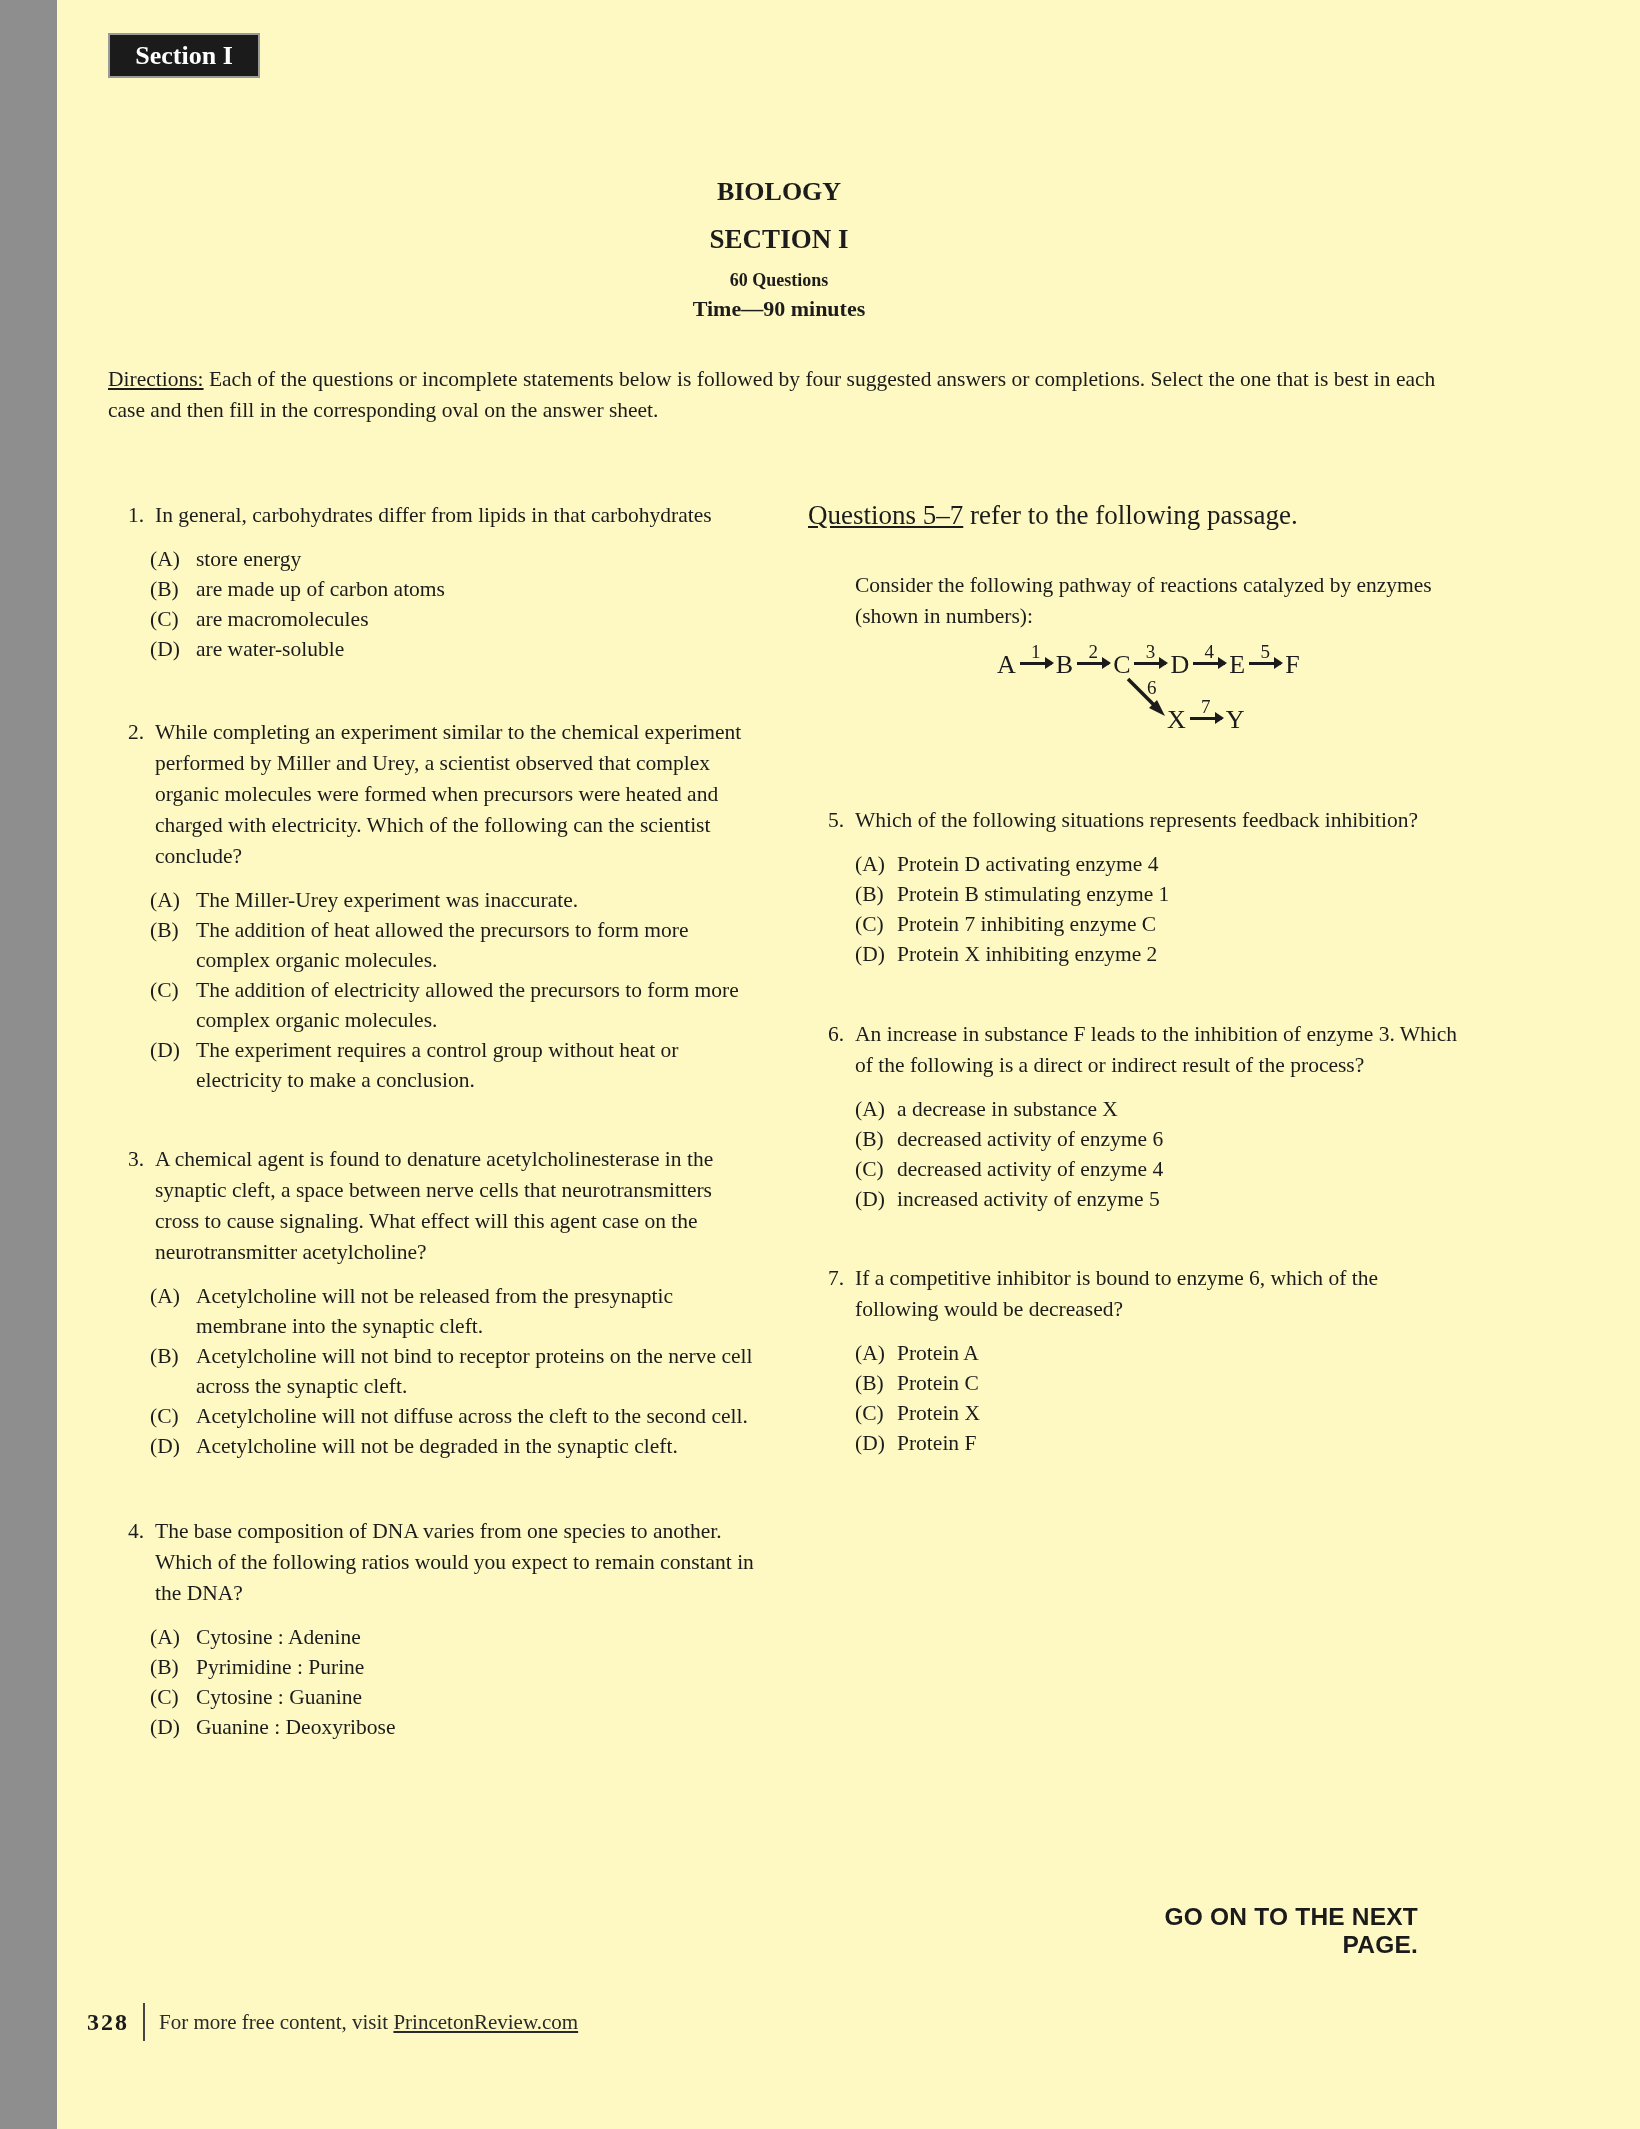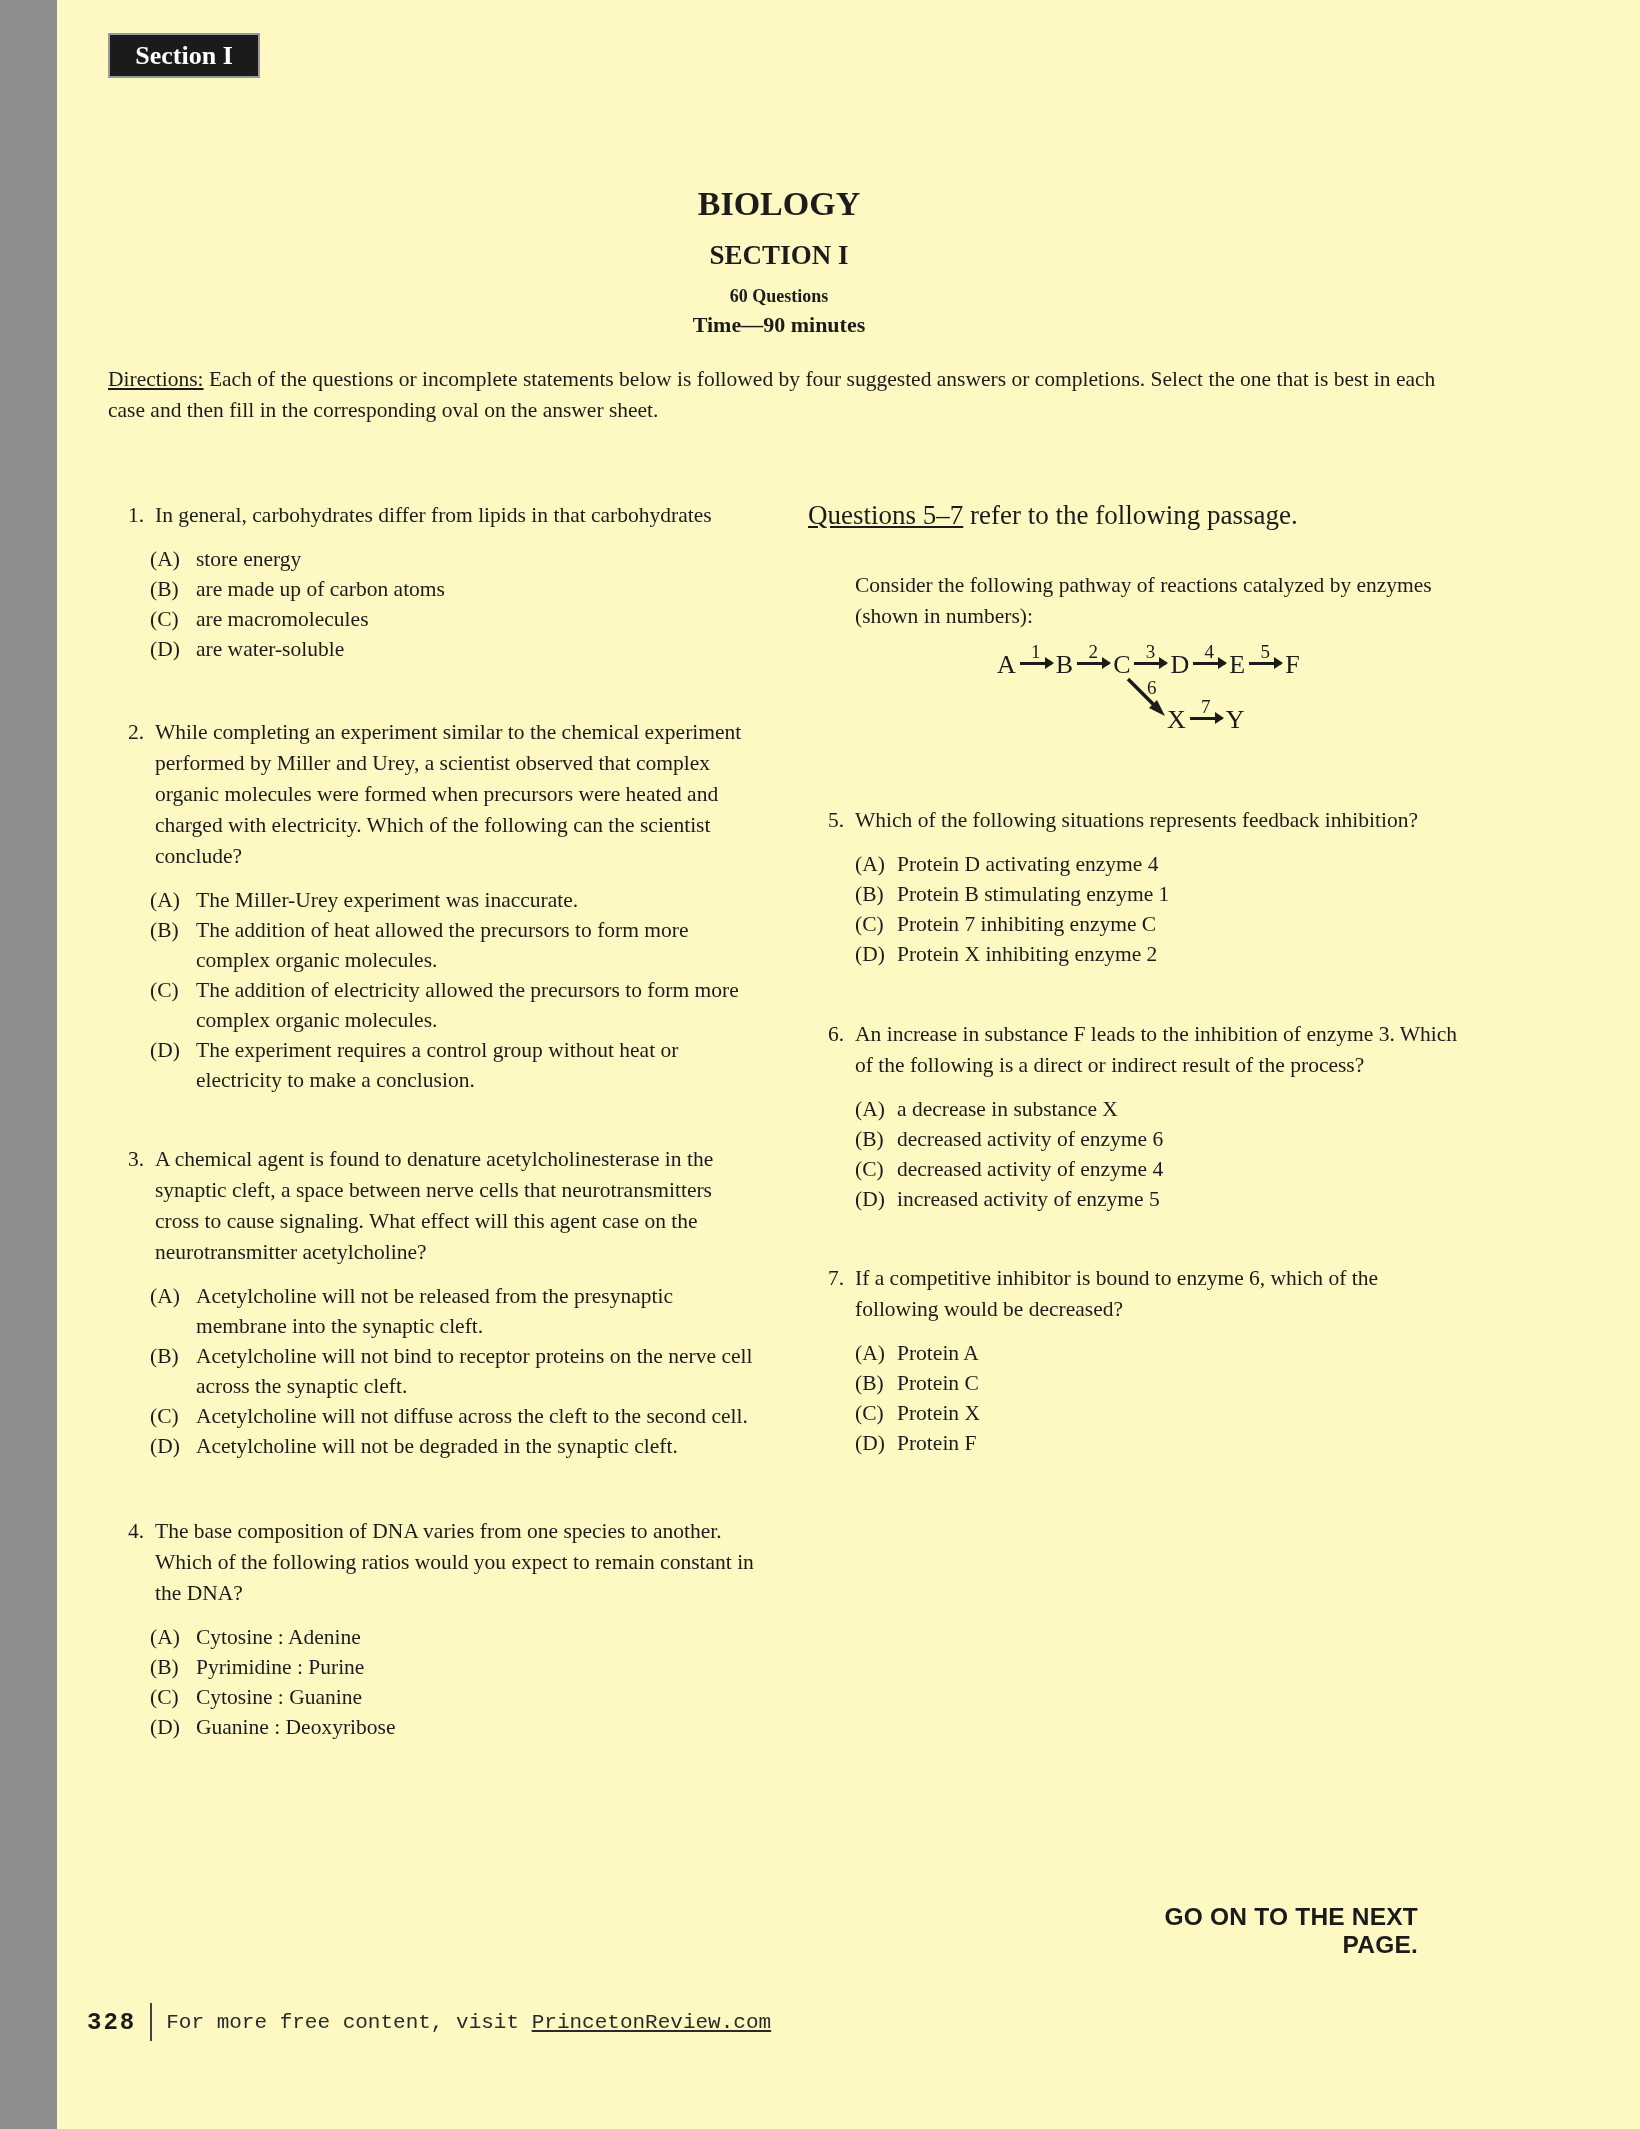--- a/index.html
+++ b/index.html
@@ -5,21 +5,21 @@
   html,body{margin:0;padding:0;background:#ffffff;}
   .page{position:relative;width:1640px;height:2129px;background:#fef9c3;
         font-family:"Liberation Serif","DejaVu Serif",serif;color:#1c1c1c;overflow:hidden;}
   .gray-strip{position:absolute;left:0;top:0;width:57px;height:2129px;background:#8e8e8e;}
 
   .section-tab{position:absolute;left:108px;top:33px;width:152px;height:45px;
        background:#1b1b1b;border:2px solid #9a9a9a;box-sizing:border-box;color:#ffffff;
        font-weight:bold;font-size:26px;display:flex;align-items:center;justify-content:center;}
 
   .title-block{position:absolute;left:108px;top:179px;width:1342px;text-align:center;}
-  .title-main{font-size:34px;font-weight:bold;line-height:1;margin:8px;}
+  .title-main{font-size:26px;font-weight:bold;line-height:1;margin:0;}
   .title-sub{font-size:27px;font-weight:bold;line-height:1;margin:21px 0 0 0;}
   .title-count{font-size:18px;font-weight:bold;line-height:1;margin:18px 0 0 0;}
   .title-time{font-size:22px;font-weight:bold;line-height:1;margin:9px 0 0 0;}
 
   .directions{position:absolute;left:108px;top:364px;width:1345px;font-size:21.5px;line-height:31px;}
   .underline{text-decoration:underline;}
 
   .col{position:absolute;top:500px;}
   .col-left{left:108px;width:652px;}
   .col-right{left:808px;width:650px;}
@@ -49,21 +49,21 @@
   .pnum{position:absolute;left:50%;top:-20px;transform:translateX(-50%);font-size:19px;line-height:1;}
   .diag-svg{position:absolute;left:128px;top:24px;}
   .branch-num{position:absolute;left:150px;top:26px;font-size:19px;line-height:1;}
   .prow2{position:absolute;left:170px;top:55px;}
 
   .go-on{position:absolute;left:1088px;top:1903px;width:330px;text-align:right;
          font-family:"Liberation Sans","DejaVu Sans",sans-serif;font-weight:bold;
          font-size:24.5px;letter-spacing:0.2px;color:#1b1b1b;}
 
   .footer{position:absolute;left:87px;top:2000px;height:44px;display:flex;align-items:center;
-          font-family:Liberation Mono, monospace;color:#2a2a2a;}
+          font-family:Liberation Serif, serif;color:#2a2a2a;}
   .footer-page{font-size:24px;font-weight:bold;letter-spacing:2px;color:#1b1b1b;}
   .footer-divider{width:2px;height:38px;background:#444444;margin:0 14px 0 14px;}
   .footer-text{font-size:21px;}
   .footer-link{text-decoration:underline;color:#2a2a2a;}
 </style>
 </head>
 <body>
 
 <div class="page">
   <div class="gray-strip"></div>

